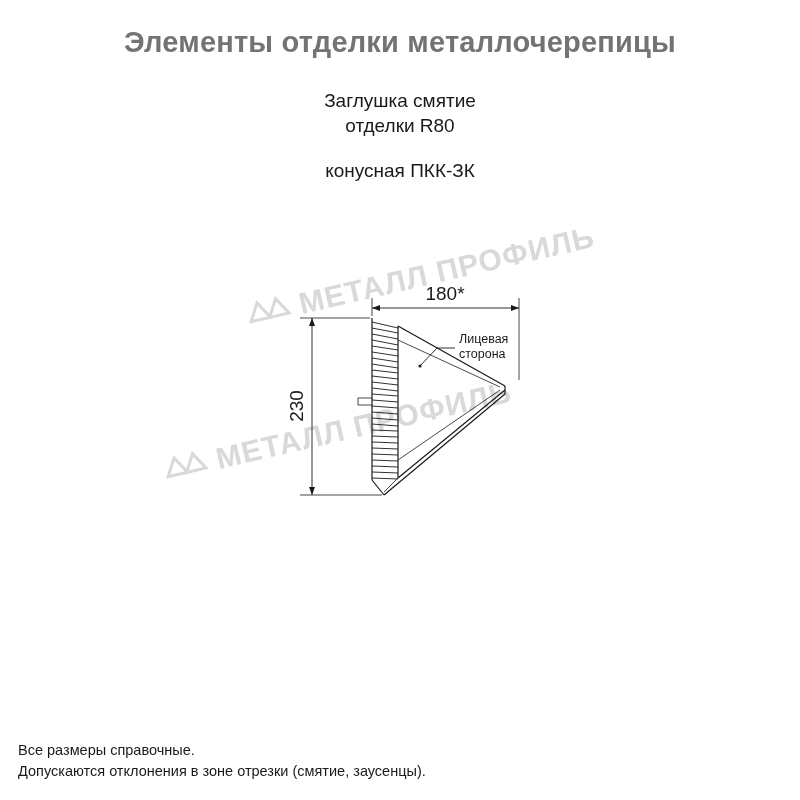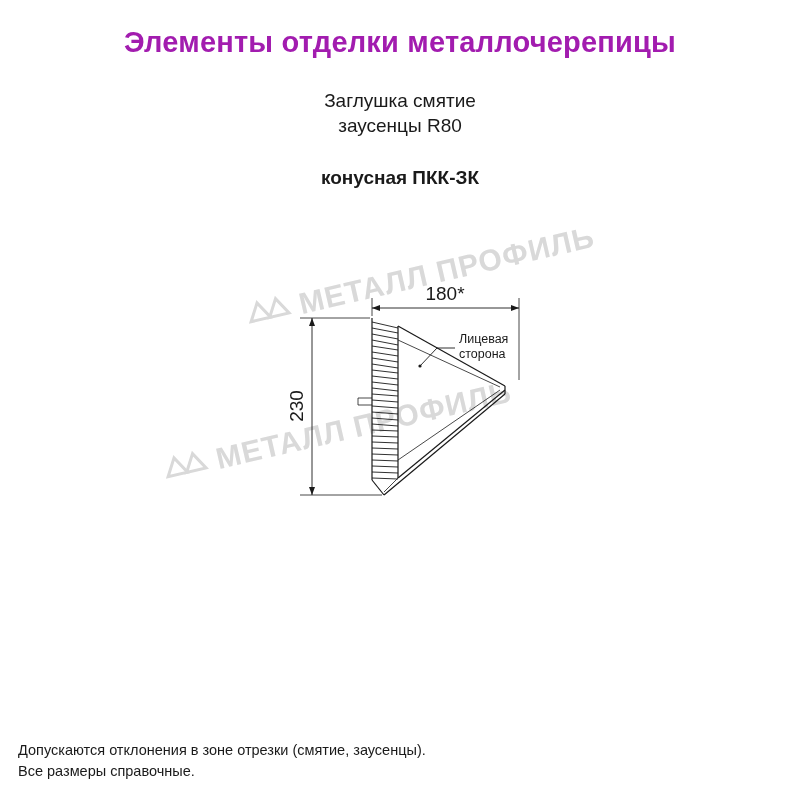--- a/index.html
+++ b/index.html
@@ -23,37 +23,36 @@
   
   .title {
     position: absolute;
     top: 26px;
     left: 0;
     width: 800px;
     text-align: center;
     font-size: 29px;
     font-weight: bold;
     letter-spacing: 0.2px;
-    color: #a21caf;
+    color: #737373;
   }
   .subtitle-block {
     position: absolute;
     top: 88px;
     left: 0;
     width: 800px;
     text-align: center;
     color: #1a1a1a;
   }
   .subtitle-line {
     font-size: 19px;
     line-height: 25px;
   }
   .subtitle-line.spaced {
-    margin-top: 27px;
-    font-weight: bold;
+    margin-top: 20px;
   }
 
   
   .drawing {
     position: absolute;
     left: 0;
     top: 190px;
     width: 632px;
     height: 520px;
   }
@@ -112,21 +111,21 @@
 </style>
 </head>
 <body>
 
 <div class="page">
 
   <div class="title">Элементы отделки металлочерепицы</div>
 
   <div class="subtitle-block">
     <div class="subtitle-line">Заглушка смятие</div>
-    <div class="subtitle-line">заусенцы R80</div>
+    <div class="subtitle-line">отделки R80</div>
     <div class="subtitle-line spaced">конусная  ПКК-ЗК</div>
   </div>
 
   <div class="watermark wm1">
     <span class="wm-logo">
       <svg width="46" height="30" viewBox="0 0 46 30">
         <path d="M3 22 L13 5 L23 22 Z" fill="none" stroke="#d9d9d9" stroke-width="3"></path>
         <path d="M22 22 L32 5 L42 22 Z" fill="none" stroke="#d9d9d9" stroke-width="3"></path>
       </svg>
     </span><span>МЕТАЛЛ ПРОФИЛЬ</span>
@@ -218,17 +217,17 @@
       <text class="dim-text" x="445" y="110" text-anchor="middle">180*</text>
 
       <text class="dim-text" x="303" y="216" text-anchor="middle" transform="rotate(-90 303 216)">230</text>
 
       <text class="label-text" x="459" y="153">Лицевая</text>
       <text class="label-text" x="459" y="168">сторона</text>
     </svg>
   </div>
 
   <div class="footer">
+    <div>Все размеры справочные.</div>
     <div>Допускаются отклонения в зоне отрезки (смятие, заусенцы).</div>
-    <div>Все размеры справочные.</div>
   </div>
 
 </div>
 
 </body></html>

